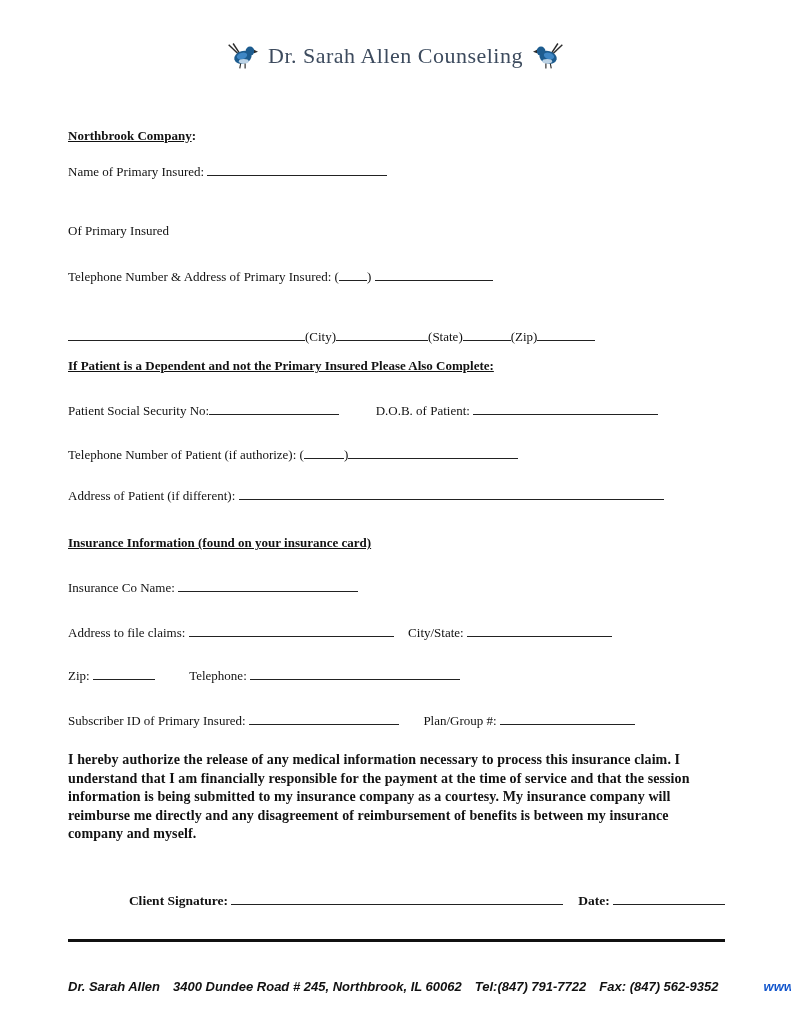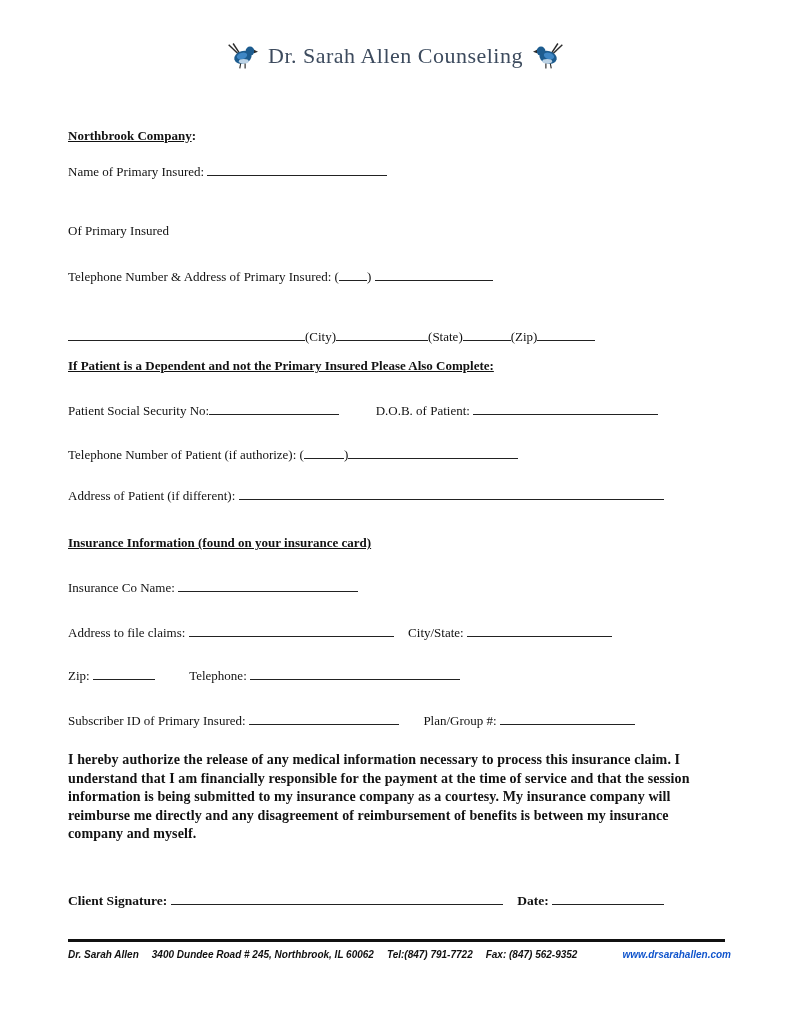--- a/index.html
+++ b/index.html
@@ -46,23 +46,23 @@
     font-weight: bold; font-size: 14px; line-height: 18.5px;
     letter-spacing: 0.1px;
   }
   .sig { font-weight: bold; font-size: 13.5px; }
 
   .footer-rule {
     position: absolute; left: 68px; right: 66px; top: 939px;
     height: 3px; background: #111;
   }
   .footer-row {
-    position: absolute; left: 68px; right: 40px; top: 949px;
+    position: absolute; left: 68px; right: 40px; top: 979px;
     font-family: "Liberation Sans", sans-serif;
-    font-size: 10px; font-style: italic; font-weight: bold;
+    font-size: 13px; font-style: italic; font-weight: bold;
     white-space: nowrap; color: #111;
     display: flex; gap: 13px; align-items: baseline;
   }
   .footer-link { color: #1155cc; text-decoration: none; margin-left: 32px; }
 </style>
 </head>
 <body>
 
 <div class="title-row">
   <span class="bird">
@@ -164,21 +164,21 @@
 <div class="row" style="top:712px;">
   <span>Subscriber ID of Primary Insured:</span>
   <span class="blank" style="width:150px;"></span>
   <span class="gap18"></span>
   <span>Plan/Group #:</span>
   <span class="blank" style="width:135px;"></span>
 </div>
 
 <div class="row wrapRow para" style="top:751px;">I hereby authorize the release of any medical information necessary to process this insurance claim. I understand that I am financially responsible for the payment at the time of service and that the session information is being submitted to my insurance company as a courtesy. My insurance company will reimburse me directly and any disagreement of reimbursement of benefits is between my insurance company and myself.</div>
 
-<div class="row sig" style="top:892px;">
+<div class="row sig" style="top:892px;text-align:right;">
   <span>Client Signature:</span>
   <span class="blank" style="width:332px;"></span>
   <span class="gap8"></span>
   <span>Date:</span>
   <span class="blank" style="width:112px;"></span>
 </div>
 
 <div class="footer-rule"></div>
 <div class="footer-row">
   <span>Dr. Sarah Allen</span>

